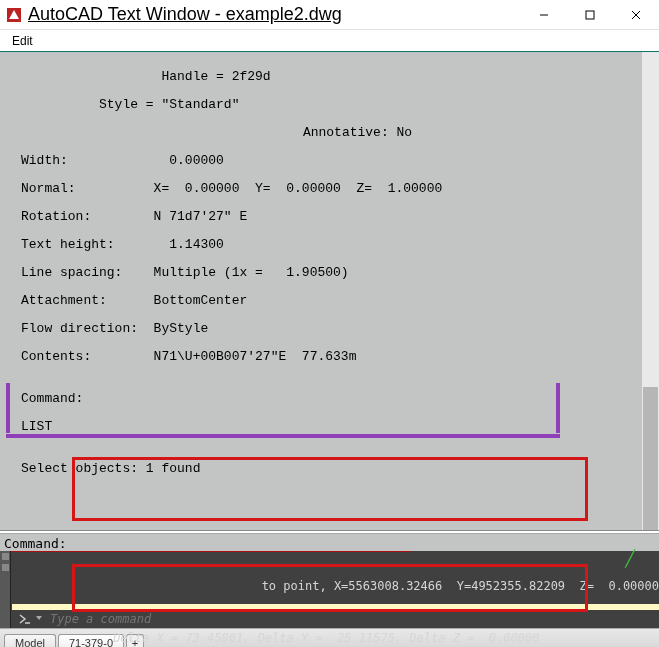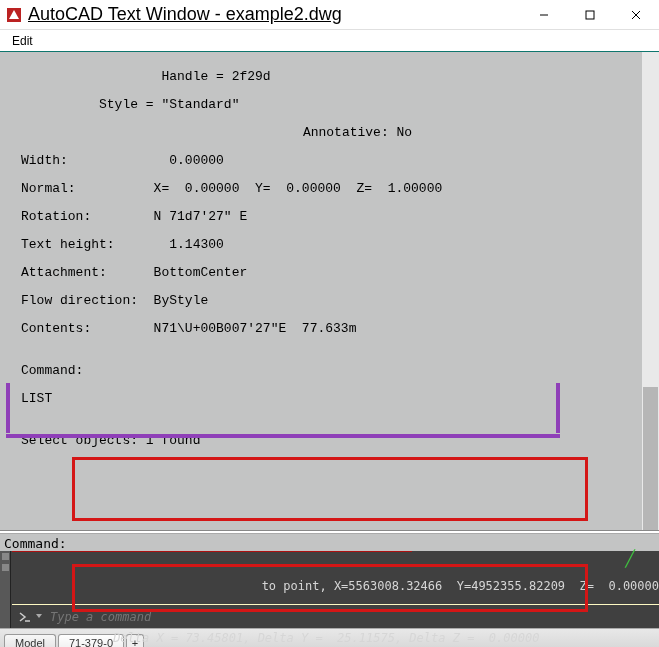--- a/index.html
+++ b/index.html
@@ -134,21 +134,21 @@
   }
   .cmd-sidebar .sq {
     width: 7px; height: 7px; margin: 2px auto;
     background: #888;
   }
   .cmd-input-row {
     position: absolute; left: 12px; right: 0; bottom: 0;
     height: 24px;
     background: #404040;
     display: flex; align-items: center;
-    border-top: 1px solid #fef9c3;
+    border-top: 6px solid #fef9c3;
     padding-left: 4px;
   }
   .cmd-caret {
     width: 18px; height: 18px;
     display: flex; align-items: center; justify-content: center;
     background: #404040;
     margin-right: 6px;
     position: relative;
   }
   .cmd-caret svg { width: 14px; height: 14px; }
@@ -241,20 +241,21 @@
 </div>
 
 <div class="text-output">
 <span style="display: block;">                  Handle = 2f29d</span>
 <span style="display: block;">          Style = "Standard"</span>
 <span style="display: block; text-align: center;">     Annotative: No</span>
 <span style="display: block;">Width:             0.00000</span>
 <span style="display: block;">Normal:          X=  0.00000  Y=  0.00000  Z=  1.00000</span>
 <span style="display: block;">Rotation:        N 71d7'27" E</span>
 <span style="display: block;">Text height:       1.14300</span>
+<span style="display: block;">Line spacing:    Multiple (1x =   1.90500)</span>
 <span style="display: block;">Attachment:      BottomCenter</span>
 <span style="display: block;">Flow direction:  ByStyle</span>
 <span style="display: block;">Contents:        N71\U+00B007'27"E  77.633m</span>
 <span style="display: block;"></span>
 <span style="display: block;">Command:</span>
 <span style="display: block;">LIST</span>
 <span style="display: block;"></span>
 <span style="display: block;">Select objects: 1 found</span>
 <span style="display: block;"></span>
 

